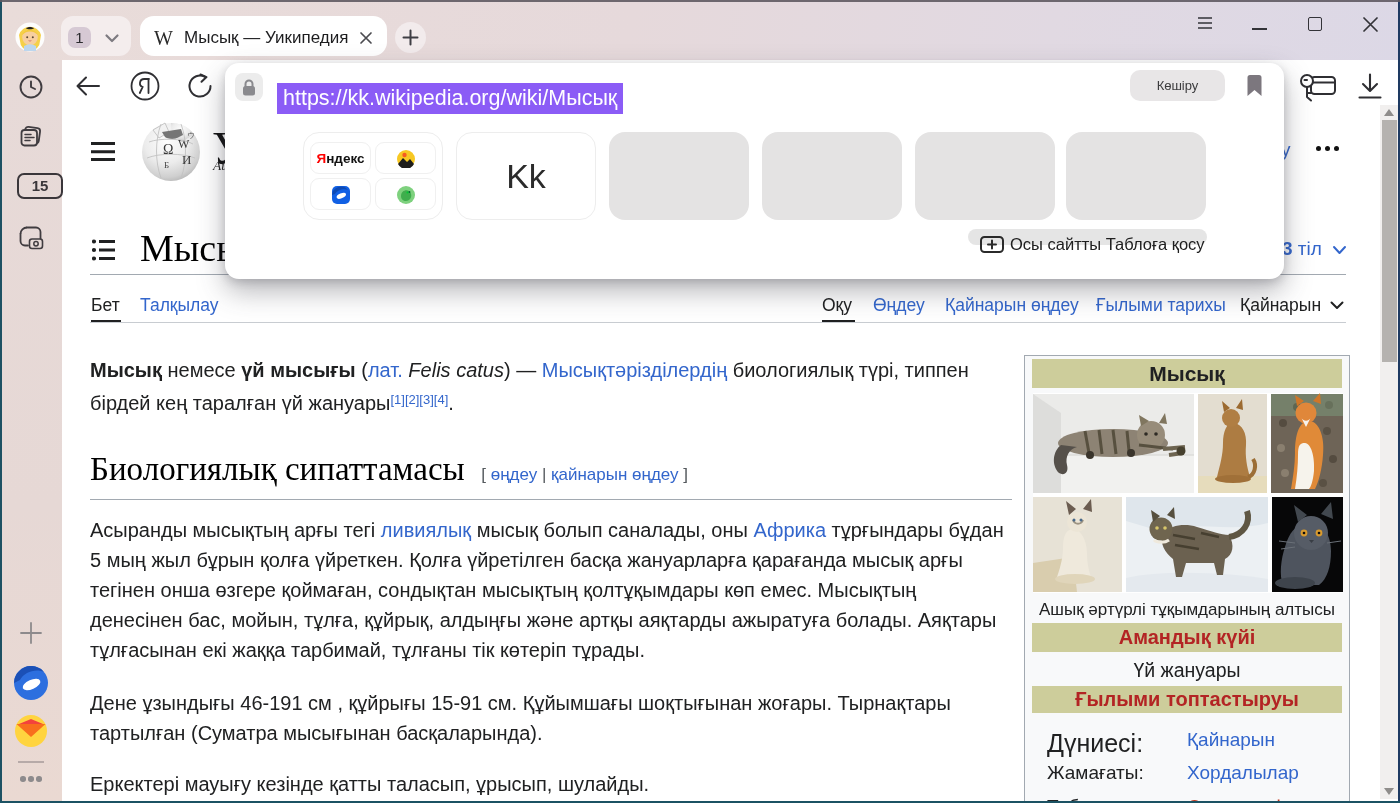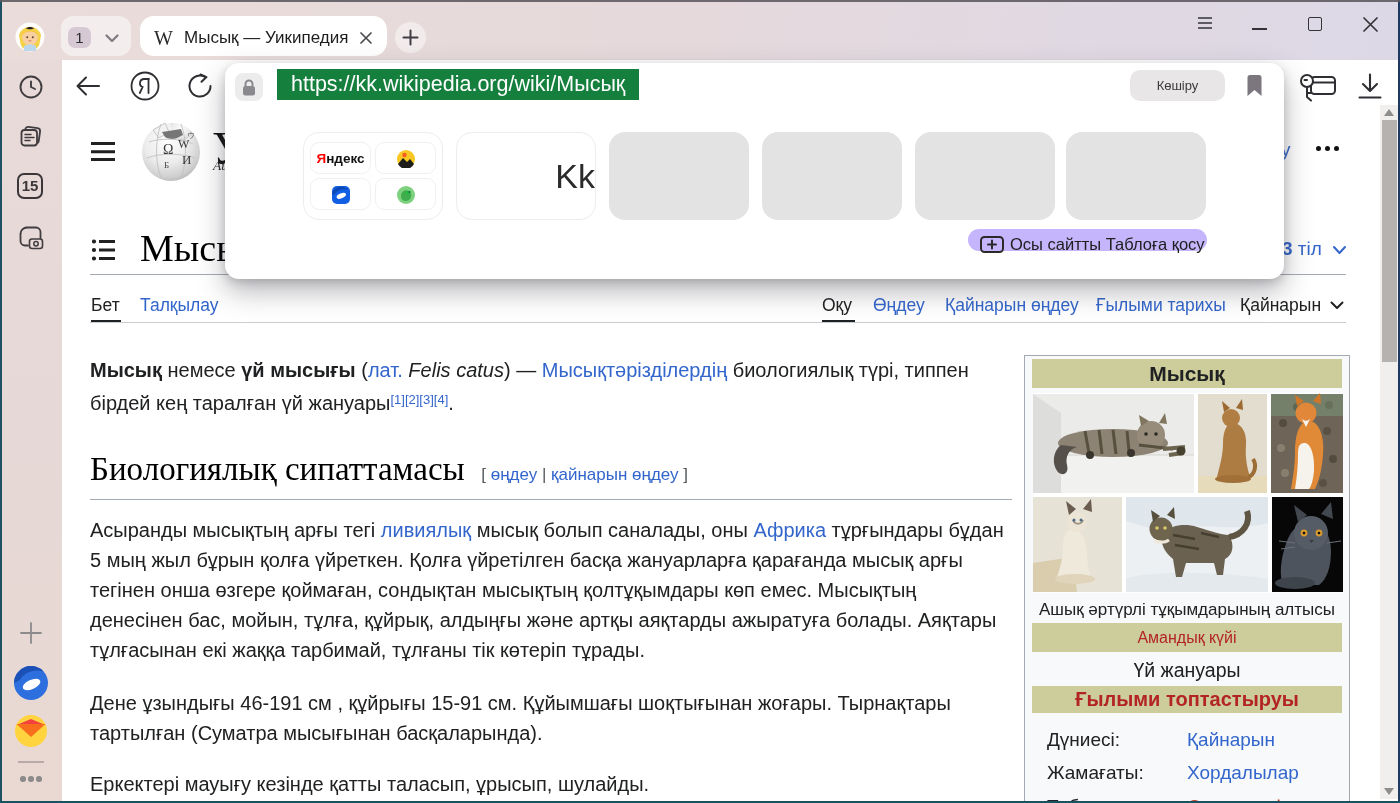--- a/index.html
+++ b/index.html
@@ -63,21 +63,21 @@
 
 <svg class="abs" style="left:19px;top:75px" width="24" height="24" viewBox="0 0 24 24">
     <circle cx="12" cy="12" r="10.5" stroke="#403c40" stroke-width="1.9" fill="none"></circle>
     <path d="M12 6.5 V12 L16 14" stroke="#403c40" stroke-width="1.9" fill="none" stroke-linecap="round"></path>
   </svg>
 <svg class="abs" style="left:18px;top:124px" width="25" height="25" viewBox="0 0 25 25">
  <rect x="6.5" y="3.5" width="15" height="15" rx="3" stroke="#403c40" stroke-width="1.8" fill="none" transform="rotate(8 14 11)"></rect>
  <rect x="3.5" y="6" width="15.5" height="15.5" rx="3" stroke="#403c40" stroke-width="1.8" fill="#e7dad7"></rect>
  <path d="M7 10.5 H13 M7 13.5 H16 M7 16.5 H12" stroke="#403c40" stroke-width="1.5" stroke-linecap="round"></path>
 </svg>
-<div class="abs" style="left:17px;top:173px;width:26px;height:26px;border:2px solid #3a363a;border-radius:7px;font-size:15px;font-weight:bold;color:#3a363a;text-align:center;line-height:22px">15</div>
+<div class="abs" style="left:17px;top:173px;width:46px;height:26px;border:2px solid #3a363a;border-radius:7px;font-size:15px;font-weight:bold;color:#3a363a;text-align:center;line-height:22px">15</div>
 <svg class="abs" style="left:17px;top:224px" width="27" height="26" viewBox="0 0 27 26">
  <path d="M10 3.5 H19 A4.5 4.5 0 0 1 23.5 8 V15 M3.5 10 V17 A4.5 4.5 0 0 0 8 21.5 H11" stroke="#403c40" stroke-width="1.8" fill="none" stroke-linecap="round"></path>
  <path d="M3.5 10 A6.5 6.5 0 0 1 10 3.5" stroke="#403c40" stroke-width="1.8" fill="none"></path>
  <rect x="12.5" y="15" width="13" height="9.5" rx="2.5" stroke="#403c40" stroke-width="1.6" fill="#e7dad7"></rect>
  <circle cx="19" cy="19.7" r="2.2" stroke="#403c40" stroke-width="1.5" fill="none"></circle>
 </svg>
 <svg class="abs" style="left:20px;top:622px" width="22" height="22" viewBox="0 0 22 22">
     <path d="M11 1 V21 M1 11 H21" stroke="#8d8a8c" stroke-width="1.8" fill="none" stroke-linecap="round"></path>
   </svg>
 <svg class="abs" style="left:14px;top:666px" width="34" height="34" viewBox="0 0 34 34">
@@ -274,37 +274,37 @@
  <circle cx="271" cy="140" r="3.4" fill="#d89a2e"></circle>
       <circle cx="286" cy="140" r="3.4" fill="#d89a2e"></circle>
  <circle cx="271" cy="140" r="1.3" fill="#0c0c0c"></circle>
       <circle cx="286" cy="140" r="1.3" fill="#0c0c0c"></circle>
  <path d="M276 147 L281 147 L278.5 150Z" fill="#383d44"></path>
  <path d="M262 150 L246 148 M262 154 L248 156 M294 150 L308 148" stroke="#6a7078" stroke-width="1"></path>
  <ellipse cx="262" cy="190" rx="20" ry="6" fill="#3e444c"></ellipse>
  </g>
 </svg>
 <div class="abs" style="left:1024px;top:600px;width:326px;text-align:center;font-size:17px;color:#202122">Ашық әртүрлі тұқымдарының алтысы</div>
-<div class="abs" style="left:1032px;top:623px;width:310px;height:29px;background:#cdcd9b;text-align:center;font-size:16px;font-weight:normal;line-height:29px"><span class="red">Амандық күйі</span></div>
+<div class="abs" style="left:1032px;top:623px;width:310px;height:29px;background:#cdcd9b;text-align:center;font-size:20px;font-weight:bold;line-height:29px"><span class="red">Амандық күйі</span></div>
 <div class="abs" style="left:1024px;top:659px;width:326px;text-align:center;font-size:19.5px;color:#202122">Үй жануары</div>
 <div class="abs" style="left:1032px;top:686px;width:310px;height:27px;background:#cdcd9b;text-align:center;font-size:20px;font-weight:bold;line-height:27px"><span class="red">Ғылыми топтастыруы</span></div>
-<div class="abs" style="left:1047px;top:729px;font-size:19px;color:#202122">Дүниесі:</div>
+<div class="abs" style="left:1047px;top:729px;font-size:25px;color:#202122">Дүниесі:</div>
 <div class="abs" style="left:1187px;top:729px;font-size:19px;color:#36c">Қайнарын</div>
 <div class="abs" style="left:1047px;top:762px;font-size:19px;color:#202122">Жамағаты:</div>
 <div class="abs" style="left:1187px;top:762px;font-size:19px;color:#36c">Хордалылар</div>
 <div class="abs" style="left:1047px;top:796px;font-size:19px;color:#202122">Табы:</div>
 <div class="abs" style="left:1187px;top:796px;font-size:19px;color:#c2371c">Сүткоректілер</div>
 
 <div class="abs" style="left:225px;top:63px;width:1059px;height:216px;background:#fff;border-radius:14px;box-shadow:0 12px 28px rgba(60,60,70,.38),0 3px 8px rgba(60,60,70,.20)"></div>
 <div class="abs" style="left:235px;top:73px;width:28px;height:28px;background:#ececec;border-radius:8px"></div>
 <svg class="abs" style="left:242px;top:79px" width="14" height="17" viewBox="0 0 14 17">
  <rect x="1" y="7" width="12" height="9.5" rx="2.5" fill="#8a8a8e"></rect>
  <path d="M3.5 8 V5 A3.5 3.5 0 0 1 10.5 5 V8" stroke="#8a8a8e" stroke-width="2" fill="none"></path>
 </svg>
-<div class="abs" style="left:277px;top:69px;height:30.5px;background:#15803d;padding:0 14px"><span style="font-size:21.5px;color:#fff;line-height:30.5px">https://kk.wikipedia.org/wiki/Мысық</span></div>
+<div class="abs" style="left:277px;top:83px;height:30.5px;background:#8b5cf6;padding:0 6px"><span style="font-size:21.5px;color:#fff;line-height:30.5px">https://kk.wikipedia.org/wiki/Мысық</span></div>
 <div class="abs" style="left:1130px;top:70px;width:95px;height:31px;background:#e8e6e7;border-radius:10px;text-align:center;font-size:13px;color:#3c3c3e;line-height:31px">Көшіру</div>
 <svg class="abs" style="left:1246px;top:75px" width="17" height="22" viewBox="0 0 17 22">
     <path d="M1.5 2.5 A2.5 2.5 0 0 1 4 0 H13 A2.5 2.5 0 0 1 15.5 2.5 V21 L8.5 15 L1.5 21 Z" fill="#7c777e"></path>
   </svg>
 
 <div class="tile" style="left:303px;background:#fff;border:1px solid #ededed">
  <div class="abs" style="left:6px;top:9px;width:61px;height:32px;background:#fff;border:1px solid #f0f0f0;border-radius:9px;text-align:center;line-height:32px;font-size:13.5px;font-weight:bold;color:#111"><span style="color:#f00">Я</span>ндекс</div>
  <div class="abs" style="left:71px;top:9px;width:61px;height:32px;background:#fff;border:1px solid #f0f0f0;border-radius:9px">
   <svg style="margin:7px auto 0" width="18" height="18" viewBox="0 0 18 18">
         <circle cx="9" cy="9" r="9" fill="#f7c823"></circle>
@@ -321,26 +321,26 @@
  </div>
  <div class="abs" style="left:71px;top:45px;width:61px;height:32px;background:#fff;border:1px solid #f0f0f0;border-radius:9px">
   <svg style="margin:7px auto 0" width="18" height="18" viewBox="0 0 18 18">
         <circle cx="9" cy="9" r="9" fill="#7ed17e"></circle>
         <path d="M4 10 C4 5 9 3 12 5 C15 7 15 12 12 14 C9 16 4 15 4 10Z" fill="#3fae4d"></path>
         <circle cx="10.5" cy="6.5" r="1" fill="#0c3"></circle>
         <circle cx="12.5" cy="6" r=".9" fill="#063"></circle>
       </svg>
  </div>
 </div>
-<div class="tile" style="left:456px;background:#fff;border:1px solid #ededed;text-align:right;font-size:34px;color:#2b2b2b;line-height:86px">Kk</div>
+<div class="tile" style="left:456px;background:#fff;border:1px solid #ededed;text-align:center;font-size:34px;color:#2b2b2b;line-height:86px">Kk</div>
 <div class="tile" style="left:609px"></div>
 <div class="tile" style="left:762px"></div>
 <div class="tile" style="left:915px"></div>
 <div class="tile" style="left:1066px;width:140px"></div>
-<div class="abs" style="left:968px;top:229px;width:239px;height:22px;background:#c4b5fd;border-radius:13px">
+<div class="abs" style="left:968px;top:229px;width:239px;height:16px;background:#e5e5e5;border-radius:13px">
  <svg class="abs" style="left:12px;top:7px" width="24" height="17" viewBox="0 0 24 17">
       <rect x="1" y="1" width="22" height="15" rx="3.5" stroke="#2a2a2a" stroke-width="2" fill="none"></rect>
       <path d="M12 4.5 V12.5 M8 8.5 H16" stroke="#2a2a2a" stroke-width="2" stroke-linecap="round"></path>
     </svg>
  <span class="abs" style="left:42px;top:0;font-size:16.5px;color:#202020;line-height:30px;white-space:nowrap">Осы сайтты Таблоға қосу</span>
 </div>
 
 <div class="abs edge" style="left:0;top:0;width:2px;height:803px;background:#1d5163"></div>
 <div class="abs edge" style="left:1397.5px;top:0;width:2.5px;height:803px;background:#1e3a62"></div>
 <div class="abs" style="left:0;top:0;width:1400px;height:1.5px;background:rgba(95,90,98,.9)"></div>

